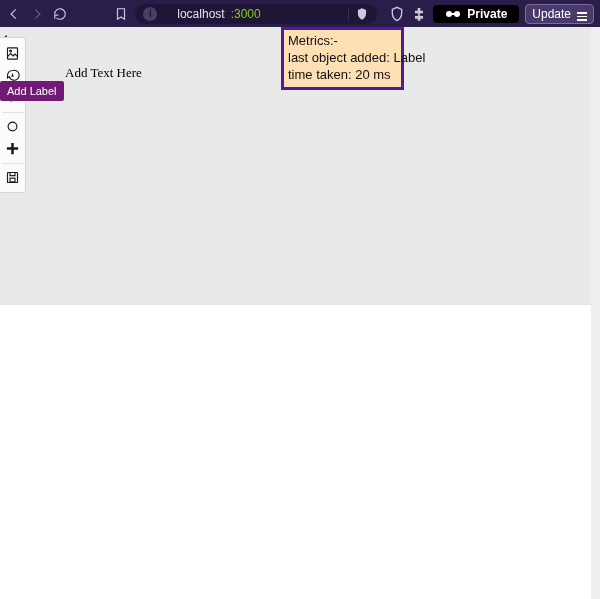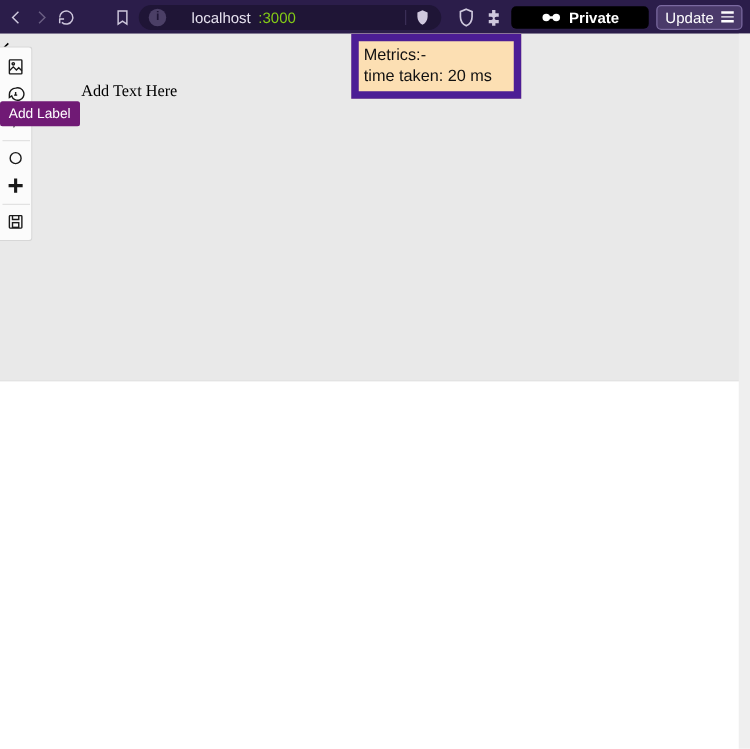--- a/index.html
+++ b/index.html
@@ -46,27 +46,27 @@
   }
   .addr .host { color: #e6e2ef; padding-left: 14px; }
   .addr .port { color: #84cc16; }
   .addr .right-ico { position:absolute; right:8px; top:3px; }
   .addr .divider { position:absolute; right:28px; top:4px; bottom:4px; width:1px; background:#3a2e56;}
   .chrome-spacer2 { flex: 1; }
   .ext-ico { width: 18px; display:flex; align-items:center; justify-content:center;}
   .private-pill {
     display:flex; align-items:center; gap:6px;
     background:#000; color:#fff; border-radius:4px;
-    padding: 2px 24px; font-size:12px; font-weight:600;
+    padding: 2px 12px; font-size:12px; font-weight:600;
   }
   .update-btn {
     background:#4a3a6a; color:#fff;
     border:1px solid #7b6aa0;
     border-radius:4px; padding:2px 6px;
-    font-size:12px; display:flex; align-items:center; gap:6px;
+    font-size:12px; display:flex; align-items:flex-end; gap:6px;
   }
   .update-btn .ham { display:flex; flex-direction:column; gap:2px;}
   .update-btn .ham span{ width:10px;height:1.5px;background:#fff; }
 
   
   .viewport {
     position: relative;
     height: 278px; 
     background: #e9e9e9;
     border-bottom: 1px solid #e3e3e3;
@@ -112,23 +112,23 @@
   
   .canvas-text {
     position:absolute; left:65px; top:38px;
     font-family: Georgia, "Times New Roman", serif;
     font-size:13px; color:#000;text-align:center;
   }
 
   
   .metrics {
     position:absolute; left:281px; top:0;
-    width:136px;
+    width:123px;
     background:#fcdfb3;
-    border:6px solid #4c1d95;
+    border:3px solid #4c1d95;
     padding:2px 4px 4px 4px;
     font-size:13px; line-height:17px;
     color:#111;
   }
   .metrics-line { white-space:nowrap; }
 </style>
 </head>
 <body>
 
 <div class="chrome">
@@ -244,19 +244,20 @@
   <div class="tooltip">
     <span>Add Label</span>
   </div>
 
   <div class="canvas-text">
     <span>Add Text Here</span>
   </div>
 
   <div class="metrics">
     <div class="metrics-line">Metrics:-</div>
+    <div class="metrics-line">last object added: Label</div>
     <div class="metrics-line">time taken: 20 ms</div>
   </div>
 
 </div>
 
 <div class="below"></div>
 <div class="right-scrolltrack"></div>
 
 </body></html>

